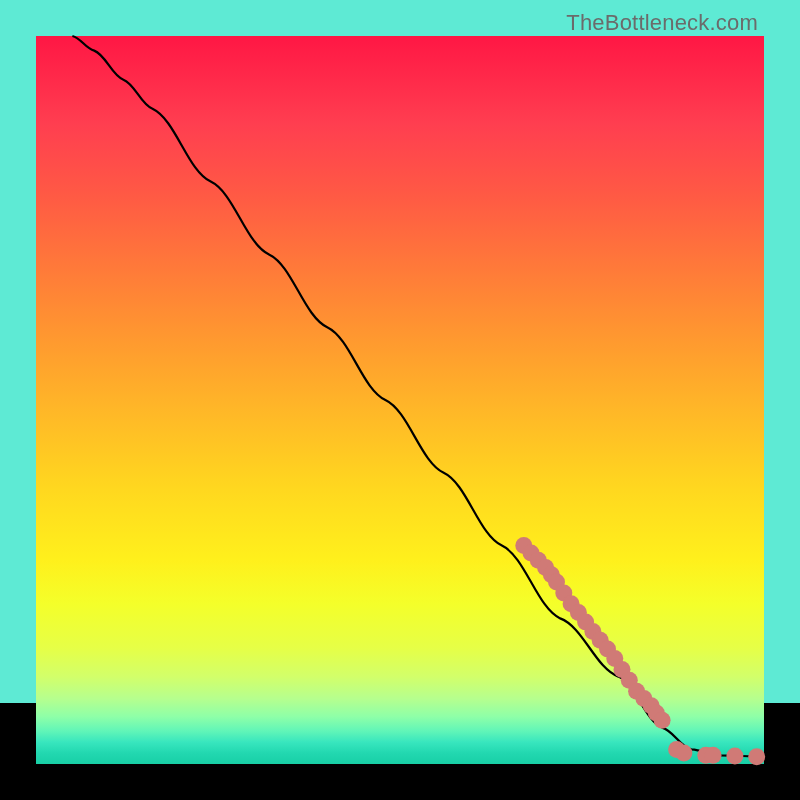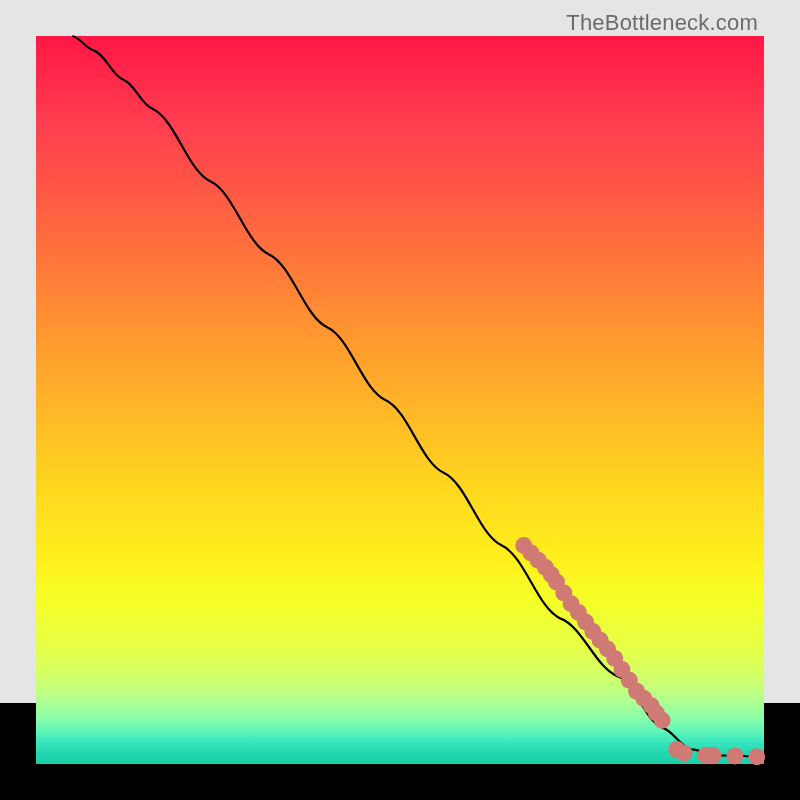--- a/index.html
+++ b/index.html
@@ -8,21 +8,21 @@
     width: 800px;
     height: 800px;
     background: #000;
     overflow: hidden;
     font-family: Arial, Helvetica, sans-serif;
   }
   .frame {
     position: relative;
     width: 800px;
     height: 703px;
-    background: #e5e5e5;
+    background: #5eead4;
   }
   .plot {
     position: absolute;
     left: 36px;
     top: 36px;
     width: 728px;
     height: 728px;
     
     background: linear-gradient(to bottom,
       #ff1744 0%,

